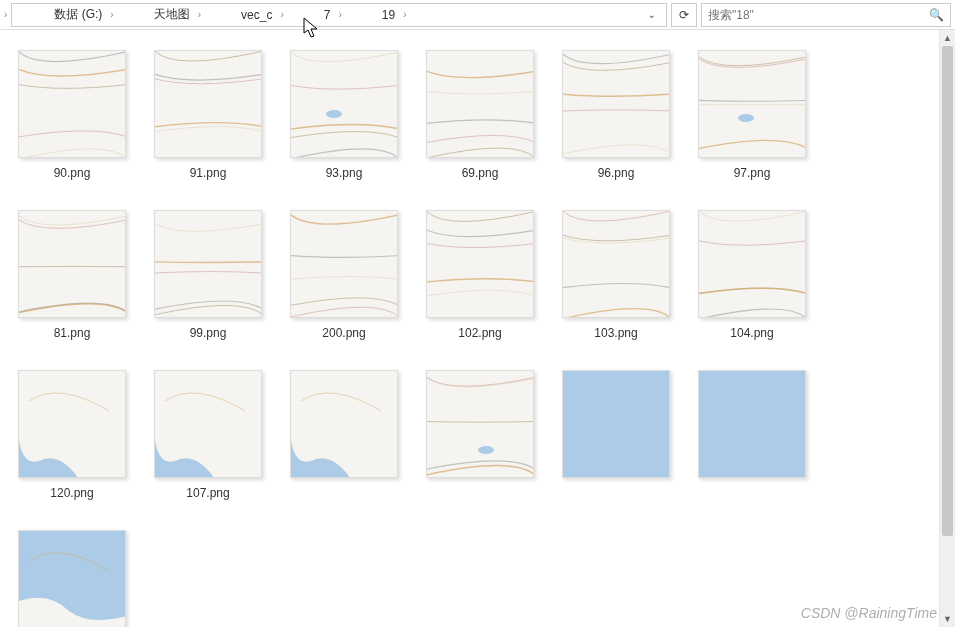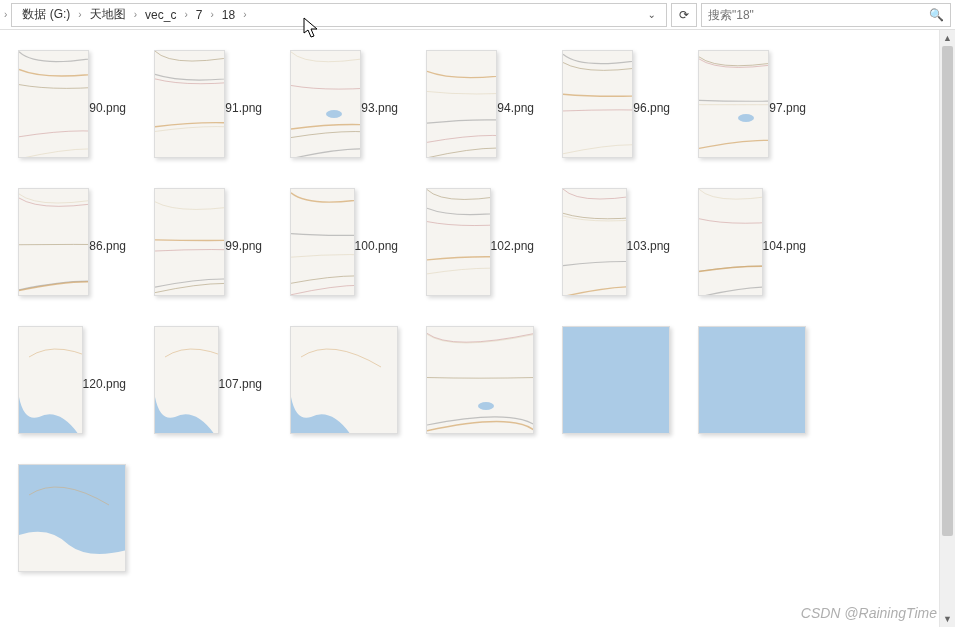--- a/index.html
+++ b/index.html
@@ -30,21 +30,21 @@
       padding: 0 6px;
       background: #fff;
       position: relative;
     }
     .breadcrumb {
       display: flex;
       align-items: center;
       gap: 4px;
       color: #333;
     }
-    .crumb { cursor: pointer; padding: 2px 4px; }
+    .crumb { cursor: pointer; padding: 2px 4px; margin-left: 32px; }
     .sep { color: #888; font-size: 10px; }
     .bc-dropdown {
       margin-left: auto;
       color: #555;
       font-size: 10px;
       cursor: pointer;
       padding: 0 4px;
     }
     .refresh-btn {
       width: 26px; height: 24px;
@@ -76,21 +76,21 @@
       padding: 20px 8px 20px 18px;
       display: flex;
       flex-wrap: wrap;
       gap: 30px 28px;
       align-content: flex-start;
       overflow: hidden;
     }
     .file-item {
       width: 108px;
       display: flex;
-      flex-direction: row;
+      flex-direction: column;
       align-items: center;
       cursor: pointer;
     }
     .thumb {
       width: 108px; height: 108px;
       border: 1px solid #ddd;
       box-shadow: 2px 2px 4px rgba(0,0,0,0.15);
       position: relative;
       overflow: hidden;
     }
@@ -147,21 +147,21 @@
   <div class="breadcrumb-bar">
     <div class="breadcrumb" id="breadcrumb">
         <span class="crumb">数据 (G:)</span>
         <span class="sep">›</span>
         <span class="crumb">天地图</span>
         <span class="sep">›</span>
         <span class="crumb">vec_c</span>
         <span class="sep">›</span>
         <span class="crumb">7</span>
         <span class="sep">›</span>
-        <span class="crumb">18</span>
+        <span class="crumb">19</span>
         <span class="sep">›</span>
       </div>
     <div class="bc-dropdown">⌄</div>
   </div>
   <div class="refresh-btn" title="刷新">
     <span>⟳</span>
   </div>
   <div class="search-box">
     <input type="text" placeholder="搜索&quot;18&quot;" style="">
     <span class="search-icon">🔍</span>
@@ -210,21 +210,21 @@
       <div class="file-item">
         <div class="thumb land">
           <svg width="108" height="108">
             <path d="M0 40.483911588474825 Q 45.489870259410075 45.489870259410075 108 40.483911588474825" stroke="#d9c9a8" stroke-width="0.6" fill="none" opacity="0.7"></path>
             <path d="M0 91.35126752343278 Q 77.5174647369762 77.5174647369762 108 91.35126752343278" stroke="#c99" stroke-width="0.8" fill="none" opacity="0.7"></path>
             <path d="M0 106.8154125910581 Q 87.25414866844399 87.25414866844399 108 106.8154125910581" stroke="#b8a98a" stroke-width="1" fill="none" opacity="0.7"></path>
             <path d="M0 72.21873474728497 Q 65.47105521125349 65.47105521125349 108 72.21873474728497" stroke="#aaa" stroke-width="1.2000000000000002" fill="none" opacity="0.7"></path>
             <path d="M0 20.35352090029897 Q 32.81517982611417 32.81517982611417 108 20.35352090029897" stroke="#d4a76a" stroke-width="1.4" fill="none" opacity="0.7"></path>
           </svg>
         </div>
-        <div class="fname">94.png</div>
+        <div class="fname">69.png</div>
       </div>
       <div class="file-item">
         <div class="thumb land">
           <svg width="108" height="108">
             <path d="M0 102.7763796658814 Q 84.7110538637031 84.7110538637031 108 102.7763796658814" stroke="#d9c9a8" stroke-width="0.6" fill="none" opacity="0.7"></path>
             <path d="M0 59.95524866943576 Q 57.74960101408919 57.74960101408919 108 59.95524866943576" stroke="#c99" stroke-width="0.8" fill="none" opacity="0.7"></path>
             <path d="M0 11.489465204926864 Q 27.234107721620617 27.234107721620617 108 11.489465204926864" stroke="#b8a98a" stroke-width="1" fill="none" opacity="0.7"></path>
             <path d="M0 3.317078115494854 Q 22.088530665311573 22.088530665311573 108 3.317078115494854" stroke="#aaa" stroke-width="1.2000000000000002" fill="none" opacity="0.7"></path>
             <path d="M0 43.18424335783489 Q 47.19007915122938 47.19007915122938 108 43.18424335783489" stroke="#d4a76a" stroke-width="1.4" fill="none" opacity="0.7"></path>
           </svg>
@@ -247,21 +247,21 @@
       <div class="file-item">
         <div class="thumb land">
           <svg width="108" height="108">
             <path d="M0 4.935213831963188 Q 23.107356857162006 23.107356857162006 108 4.935213831963188" stroke="#d9c9a8" stroke-width="0.6" fill="none" opacity="0.7"></path>
             <path d="M0 9.008053266166735 Q 25.671737241660537 25.671737241660537 108 9.008053266166735" stroke="#c99" stroke-width="0.8" fill="none" opacity="0.7"></path>
             <path d="M0 55.726282888277474 Q 55.08691885558211 55.08691885558211 108 55.726282888277474" stroke="#b8a98a" stroke-width="1" fill="none" opacity="0.7"></path>
             <path d="M0 100.8082639661645 Q 83.4718699046221 83.4718699046221 108 100.8082639661645" stroke="#aaa" stroke-width="1.2000000000000002" fill="none" opacity="0.7"></path>
             <path d="M0 101.52326771219242 Q 83.92205744841746 83.92205744841746 108 101.52326771219242" stroke="#d4a76a" stroke-width="1.4" fill="none" opacity="0.7"></path>
           </svg>
         </div>
-        <div class="fname">86.png</div>
+        <div class="fname">81.png</div>
       </div>
       <div class="file-item">
         <div class="thumb land">
           <svg width="108" height="108">
             <path d="M0 12.795041458516629 Q 28.056137214621582 28.056137214621582 108 12.795041458516629" stroke="#d9c9a8" stroke-width="0.6" fill="none" opacity="0.7"></path>
             <path d="M0 62.004958418509304 Q 59.0401590042466 59.0401590042466 108 62.004958418509304" stroke="#c99" stroke-width="0.8" fill="none" opacity="0.7"></path>
             <path d="M0 103.6274158445807 Q 85.24689145769896 85.24689145769896 108 103.6274158445807" stroke="#b8a98a" stroke-width="1" fill="none" opacity="0.7"></path>
             <path d="M0 98.21077702460094 Q 81.83641516363764 81.83641516363764 108 98.21077702460094" stroke="#aaa" stroke-width="1.2000000000000002" fill="none" opacity="0.7"></path>
             <path d="M0 50.889175792601236 Q 52.04133290645263 52.04133290645263 108 50.889175792601236" stroke="#d4a76a" stroke-width="1.4" fill="none" opacity="0.7"></path>
           </svg>
@@ -271,21 +271,21 @@
       <div class="file-item">
         <div class="thumb land">
           <svg width="108" height="108">
             <path d="M0 68.1745250648221 Q 62.92470096673984 62.92470096673984 108 68.1745250648221" stroke="#d9c9a8" stroke-width="0.6" fill="none" opacity="0.7"></path>
             <path d="M0 105.77013798139839 Q 86.5960128031027 86.5960128031027 108 105.77013798139839" stroke="#c99" stroke-width="0.8" fill="none" opacity="0.7"></path>
             <path d="M0 94.29568626264455 Q 79.37135801722064 79.37135801722064 108 94.29568626264455" stroke="#b8a98a" stroke-width="1" fill="none" opacity="0.7"></path>
             <path d="M0 44.62717119903254 Q 48.09858927346493 48.09858927346493 108 44.62717119903254" stroke="#aaa" stroke-width="1.2000000000000002" fill="none" opacity="0.7"></path>
             <path d="M0 3.8426447244607327 Q 22.419442974660463 22.419442974660463 108 3.8426447244607327" stroke="#d4a76a" stroke-width="1.4" fill="none" opacity="0.7"></path>
           </svg>
         </div>
-        <div class="fname">100.png</div>
+        <div class="fname">200.png</div>
       </div>
       <div class="file-item">
         <div class="thumb land">
           <svg width="108" height="108">
             <path d="M0 84.87864399466324 Q 73.442109181825 73.442109181825 108 84.87864399466324" stroke="#d9c9a8" stroke-width="0.6" fill="none" opacity="0.7"></path>
             <path d="M0 32.57003239387253 Q 40.507057433179 40.507057433179 108 32.57003239387253" stroke="#c99" stroke-width="0.8" fill="none" opacity="0.7"></path>
             <path d="M0 0.5737076937570209 Q 20.361223362735902 20.361223362735902 108 0.5737076937570209" stroke="#b8a98a" stroke-width="1" fill="none" opacity="0.7"></path>
             <path d="M0 19.21722516744163 Q 32.099734364685474 32.099734364685474 108 19.21722516744163" stroke="#aaa" stroke-width="1.2000000000000002" fill="none" opacity="0.7"></path>
             <path d="M0 70.82942064316549 Q 64.59630188643753 64.59630188643753 108 70.82942064316549" stroke="#d4a76a" stroke-width="1.4" fill="none" opacity="0.7"></path>
           </svg>

